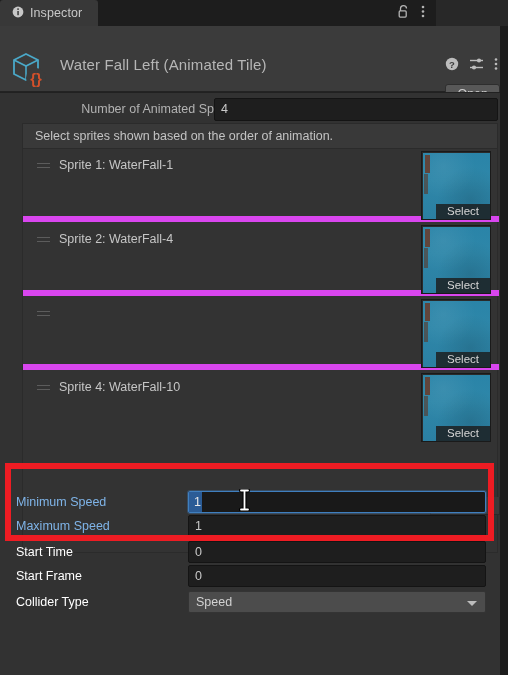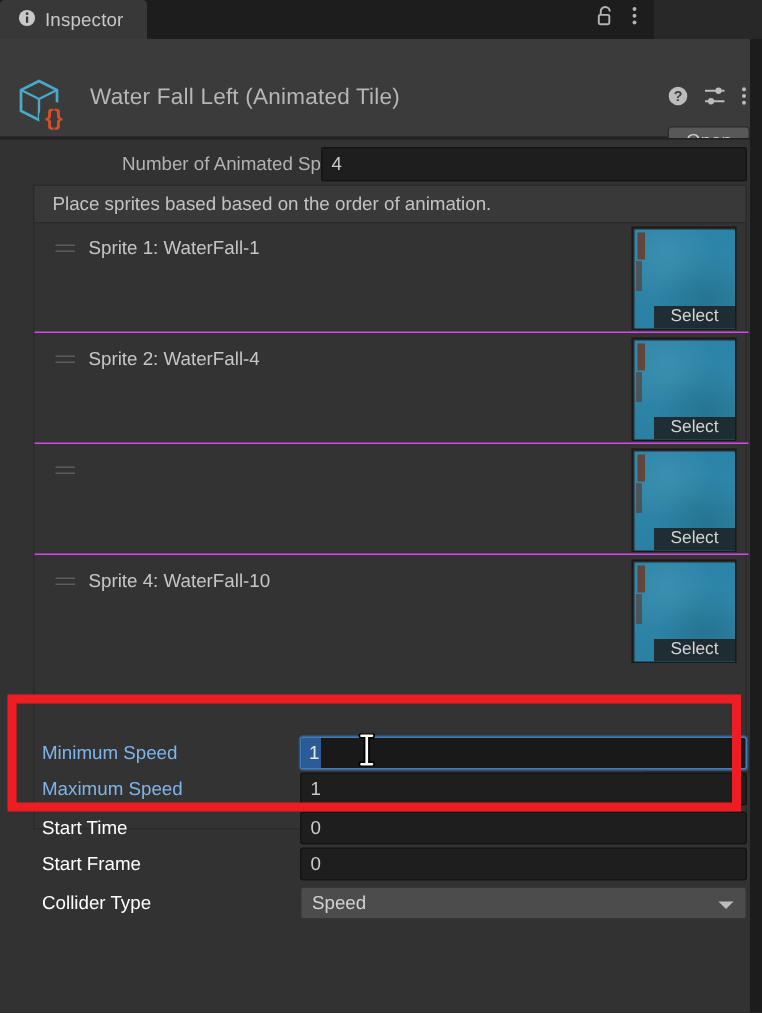--- a/index.html
+++ b/index.html
@@ -150,21 +150,21 @@
     width: 476px; height: 404px;
     background: #333333;
     border: 1px solid #2b2b2b;
     border-top: none;
   }
   .sprite-row {
     position: absolute;
     left: 0;
     width: 476px;
     height: 73px;
-    border-bottom: 1px solid #d946ef;
+    border-bottom: 6px solid #d946ef;
   }
   .sprite-row .grip {
     position: absolute;
     left: 14px; top: 14px;
     width: 13px; height: 9px;
   }
   .sprite-row .grip i {
     display: block;
     height: 1px;
     background: #5c5c5c;
@@ -235,21 +235,21 @@
   .list-footer .dots i {
     display: block;
     width: 1px; height: 2px;
     background: #888;
     margin-bottom: 2px;
   }
 
   
   .prow {
     position: absolute;
-    left: 14px;
+    left: 2px;
     width: 484px;
     height: 24px;
   }
   .prow .plbl {
     position: absolute;
     left: 14px; top: 4px;
     font-size: 12.5px;
     color: #ffffff;
     white-space: nowrap;
   }
@@ -396,21 +396,21 @@
     <button class="open-btn">Open</button>
   </div>
 
   <div class="body">
 
     <div class="countrow">
       <div class="lbl">Number of Animated Sp</div>
       <div class="fld">4</div>
     </div>
 
-    <div class="helpbox">Place sprites based based on the order of animation.</div>
+    <div class="helpbox">Select sprites shown based on the order of animation.</div>
 
     <div class="spritelist">
 
       <div class="sprite-row" style="top:0px">
         <span class="grip">
             <i></i>
             <i></i>
           </span>
         <span class="name">Sprite 1: WaterFall-1</span>
         <span class="thumb">

